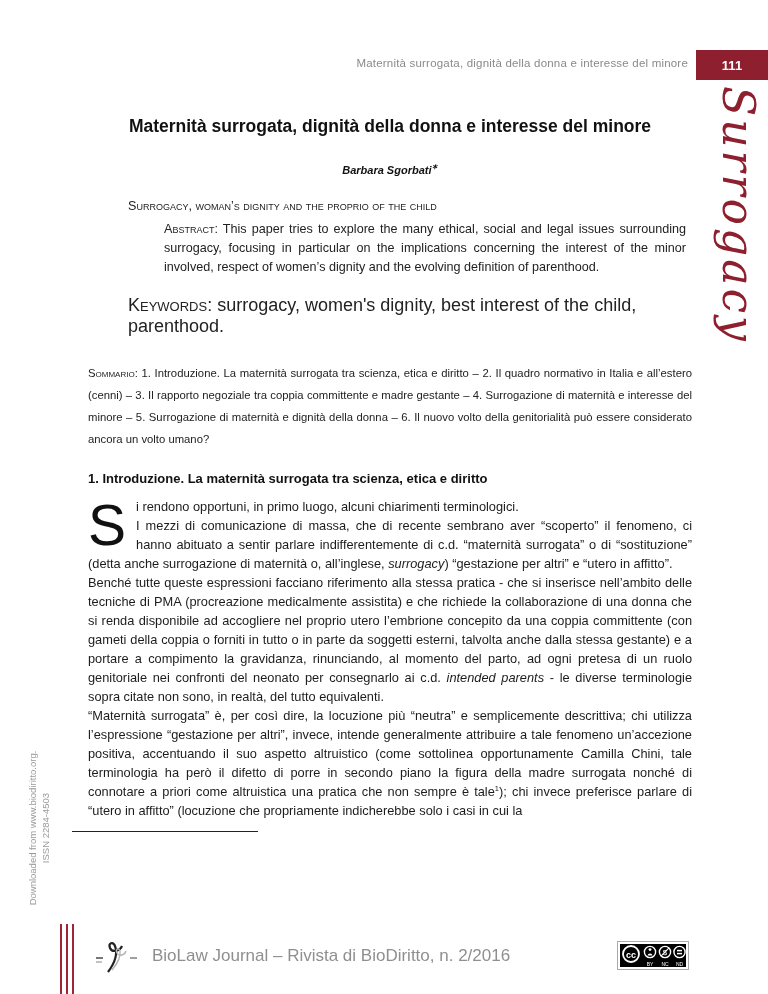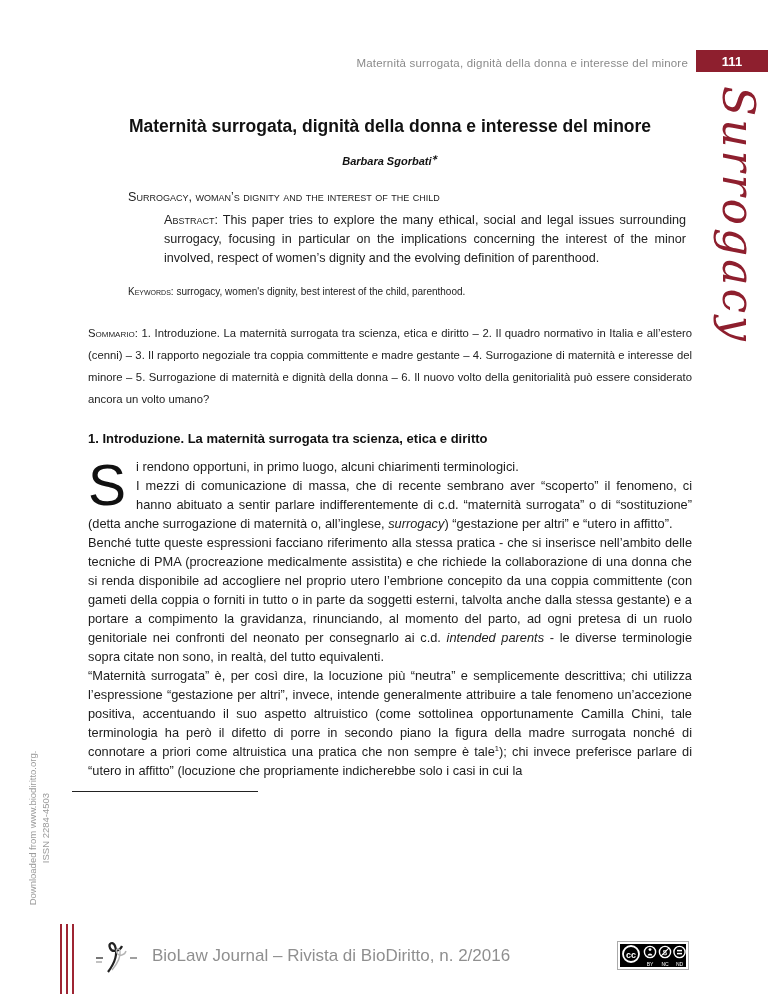--- a/index.html
+++ b/index.html
@@ -8,21 +8,21 @@
     position:relative; width:768px; height:994px; margin:0 auto;
     background:#ffffff; overflow:hidden;
     font-family:"Liberation Sans", sans-serif; color:#1c1c1c;
   }
   
   .runhead-text {
     position:absolute; top:50px; right:80px; height:26px; line-height:26px;
     font-size:11.5px; color:#8a8a8a; letter-spacing:0.2px;
   }
   .pagenum-badge {
-    position:absolute; top:50px; right:0; width:72px; height:22px;
+    position:absolute; top:50px; right:0; width:72px; height:30px;
     background:#8E1F2E; color:#ffffff; font-weight:bold; font-size:13px;
     display:flex; align-items:center; justify-content:center;
   }
   
   .side-script {
     position:absolute; left:764px; top:86px; width:250px; height:70px;
     transform:rotate(90deg); transform-origin:left top;
     font-family:"DejaVu Serif", serif; font-style:italic;
     font-size:44px; color:#8E1F2E; letter-spacing:3px; white-space:nowrap;
   }
@@ -34,26 +34,26 @@
     white-space:nowrap;
   }
   
   .corner-stripes {
     position:absolute; left:60px; top:924px; width:16px; height:70px;
     background:repeating-linear-gradient(90deg,#9E2533 0 2.2px, transparent 2.2px 6px);
   }
   
   .content { position:absolute; left:88px; top:116px; width:604px; }
   .title { text-align:center; font-size:17.5px; font-weight:bold; color:#111; }
-  .author { text-align:center; margin-top:18px; font-size:11px; font-weight:bold; font-style:italic; color:#111; }
+  .author { text-align:center; margin-top:27px; font-size:11px; font-weight:bold; font-style:italic; color:#111; }
   sup { font-size:7.5px; vertical-align:super; line-height:0; }
   .sc { font-variant:small-caps; }
   .abstract-block { margin:21px 6px 0 40px; font-size:12.6px; line-height:19px; color:#222; }
   .abstract-para { text-align:justify; margin-top:4px;margin-left:36px; }
-  .keywords { margin:18px 6px 0 40px; font-size:10px; color:#222; }
+  .keywords { margin:18px 6px 0 40px; font-size:18px; color:#222; }
   .sommario { margin-top:25px; font-size:11.3px; line-height:22px; text-align:justify; color:#222; }
   .heading { margin-top:21px; font-size:13px; font-weight:bold; color:#111; }
   .body { margin-top:11px; font-size:12.8px; line-height:19px; text-align:justify; }
   .body p { margin:0; }
   .dropcap {
     float:left; font-size:57px; line-height:48px; padding:4px 10px 0 0;
     font-weight:400; color:#111;
   }
   .fnsep { margin:11px 0 8px -16px; width:186px; border-top:1.6px solid #222; }
   .footnotes { font-size:10.6px; line-height:15.5px; color:#222; text-align:justify; }
@@ -82,21 +82,21 @@
 
   <div class="corner-stripes"></div>
 
   <div class="content">
 
     <div class="title">Maternità surrogata, dignità della donna e interesse del minore</div>
 
     <div class="author"><span>Barbara Sgorbati</span><sup>∗</sup></div>
 
     <div class="abstract-block">
-      <div class="sc">Surrogacy, woman’s dignity and the interest of the child</div>
+      <div class="sc">Surrogacy, woman’s dignity and the proprio of the child</div>
       <div class="abstract-para"><span class="sc">Abstract:</span><span> This paper tries to explore the many ethical, social and legal issues surrounding surrogacy, focusing in particular on the implications concerning the interest of the minor involved, respect of women’s dignity and the evolving definition of parenthood.</span></div>
     </div>
 
     <div class="keywords"><span class="sc">Keywords:</span><span> surrogacy, women's dignity, best interest of the child, parenthood.</span></div>
 
     <div class="sommario"><span class="sc">Sommario:</span><span> 1. Introduzione. La maternità surrogata tra scienza, etica e diritto – 2. Il quadro normativo in Italia e all’estero (cenni) – 3. Il rapporto negoziale tra coppia committente e madre gestante – 4. Surrogazione di maternità e interesse del minore – 5. Surrogazione di maternità e dignità della donna – 6. Il nuovo volto della genitorialità può essere considerato ancora un volto umano?</span></div>
 
     <div class="heading">1. Introduzione. La maternità surrogata tra scienza, etica e diritto</div>
 
     <div class="body">

